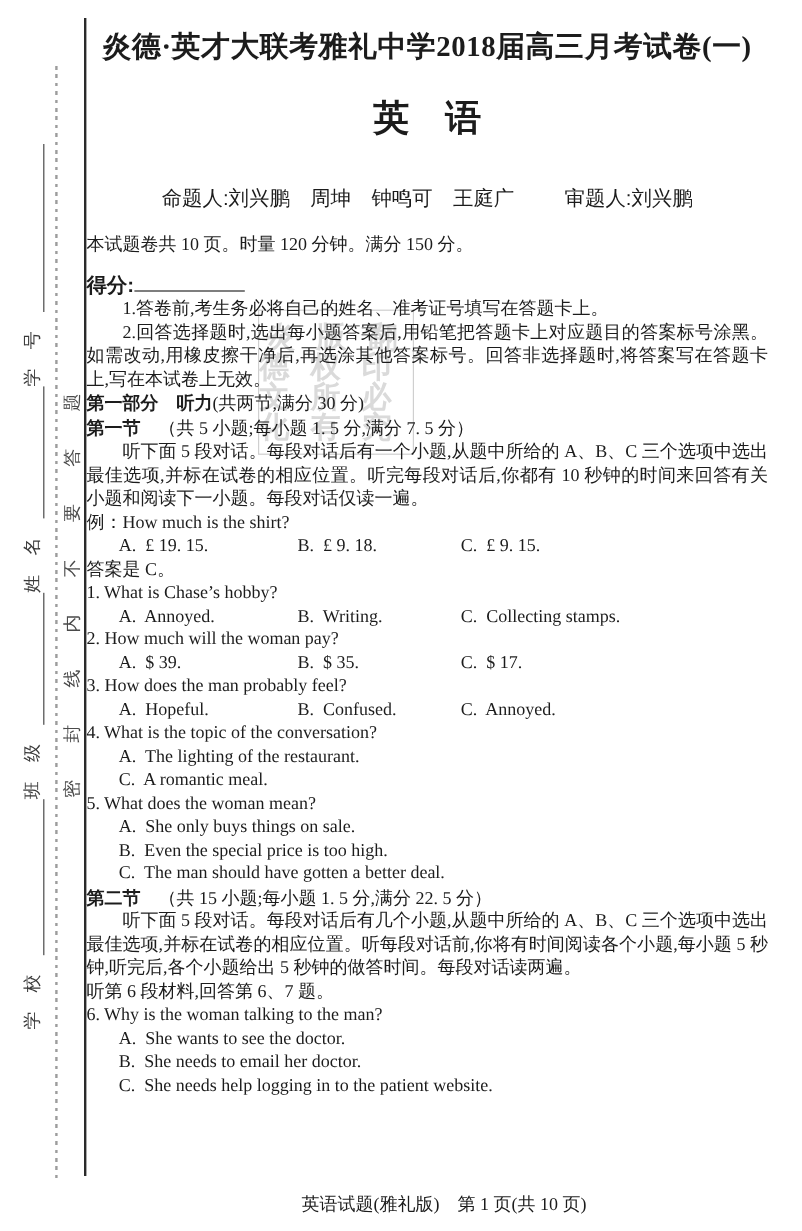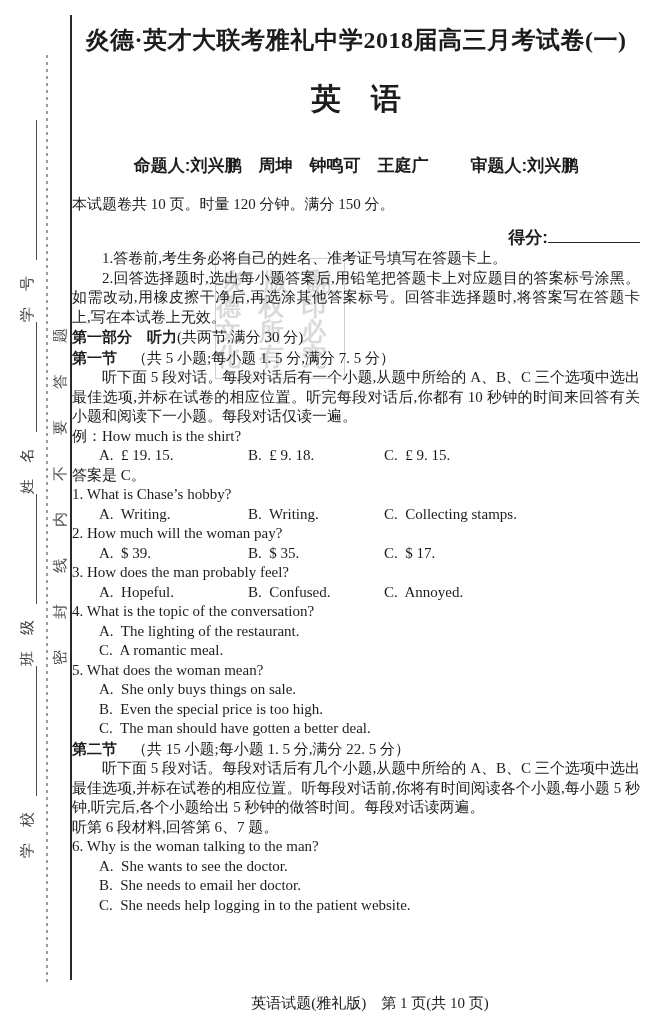--- a/index.html
+++ b/index.html
@@ -49,25 +49,25 @@
   .doc-title{
     text-align:center;font-weight:bold;font-size:24px;line-height:32px;
     letter-spacing:0.5px;white-space:nowrap;margin-top:10px;
   }
   .subject{
     text-align:center;font-size:30px;line-height:38px;margin-top:26px;
     font-family:Liberation Mono, monospace;font-weight:bold;
   }
   .setters{
     text-align:center;font-size:17px;line-height:24px;margin-top:34px;
-    font-family:"Liberation Sans","DejaVu Sans",sans-serif;font-weight:bold;
+    font-family:"Liberation Sans","DejaVu Sans",sans-serif;font-weight:normal;
     display:flex;justify-content:center;gap:42px;white-space:nowrap;
   }
   .info{text-align:left;font-size:15px;line-height:20px;margin-top:16px;}
-  .score-row{margin-top:12px;text-align:right;font-size:17px;line-height:22px;}
+  .score-row{margin-top:12px;text-align:left;font-size:17px;line-height:22px;}
   .score-label{font-family:"Liberation Sans","DejaVu Sans",sans-serif;font-weight:bold;}
   .score-line{display:inline-block;width:92px;border-bottom:1.5px solid #2a2a2a;height:16px;vertical-align:baseline;}
 
   .notice-head{margin-top:26px;}
   .indent{text-indent:2em;}
   .opt-row{display:flex;padding-left:27px;}
   .colA{width:149px;}
   .colB{width:136px;}
   .colC{flex:1;}
   .opt{white-space:pre-wrap;}
@@ -134,21 +134,21 @@
     <div class="opt-row">
       <span class="opt colA">A.  £ 19. 15.</span>
       <span class="opt colB">B.  £ 9. 18.</span>
       <span class="opt colC">C.  £ 9. 15.</span>
     </div>
     <div>答案是 C。</div>
 
     <div>
       <div>1. What is Chase’s hobby?</div>
       <div class="opt-row">
-        <span class="opt colA">A.  Writing.</span>
+        <span class="opt colA">A.  Annoyed.</span>
         <span class="opt colB">B.  Writing.</span>
         <span class="opt colC">C.  Collecting stamps.</span>
       </div>
     </div>
 
     <div>
       <div>2. How much will the woman pay?</div>
       <div class="opt-row">
         <span class="opt colA">A.  $ 39.</span>
         <span class="opt colB">B.  $ 35.</span>

